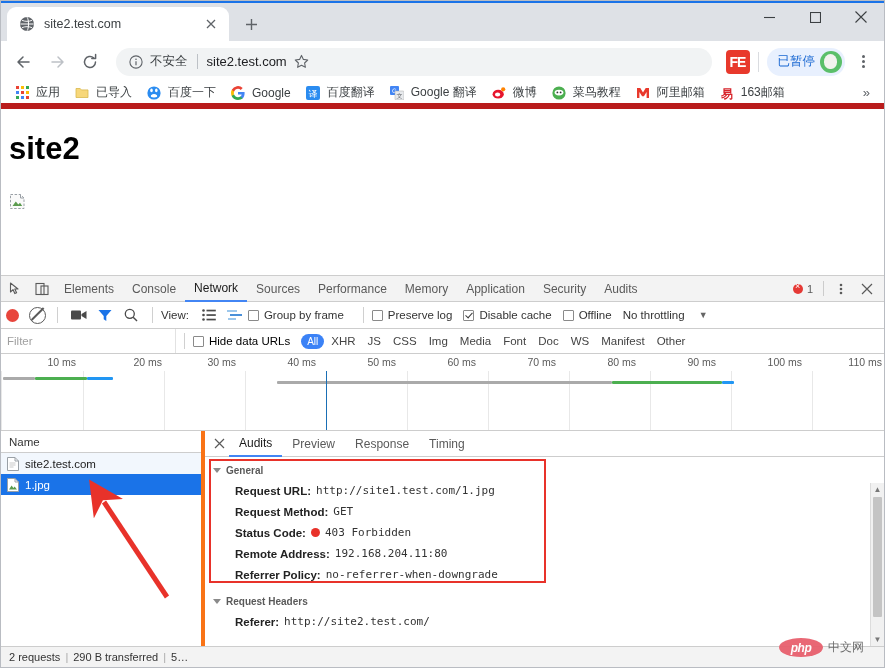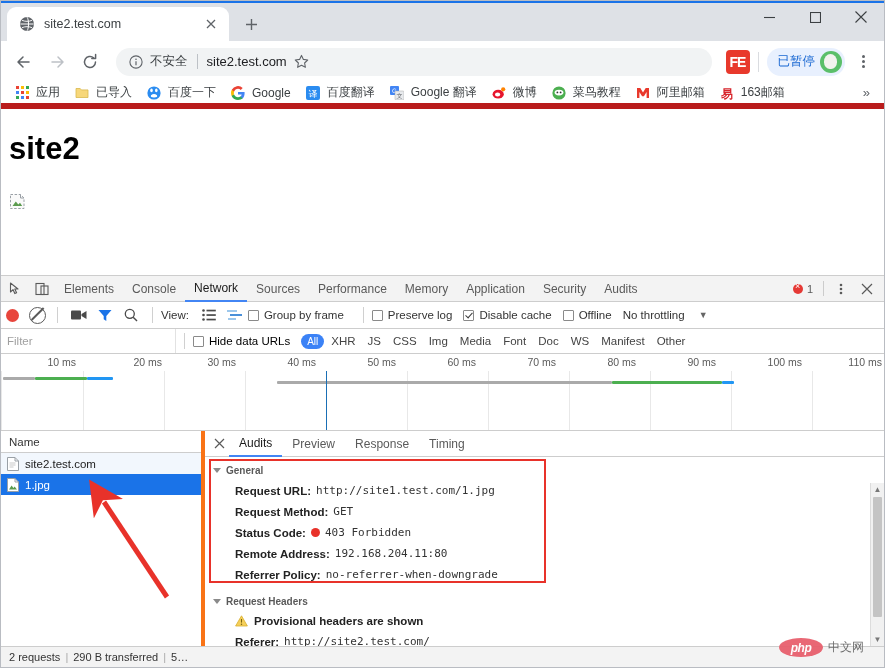--- a/index.html
+++ b/index.html
@@ -585,30 +585,20 @@
               <span class="hkey">Referrer Policy:</span>
               <span class="hval">no-referrer-when-downgrade</span>
             </div>
           </div>
 
           <div class="hsection" style="margin-top:7px;">
             <div class="hsec-title">
               <span class="tri"></span>
               <span>Request Headers</span>
             </div>
-            <div class="warnrow">
-              <span class="warntri">
-                <svg width="13" height="12" viewBox="0 0 13 12">
-                    <path d="M6.5 0.8 L12.4 11 H0.6 Z" fill="#f5cf5a" stroke="#d8ae2e" stroke-width=".8"></path>
-                    <path d="M6.5 4 V7.6" stroke="#7a6312" stroke-width="1.1"></path>
-                    <circle cx="6.5" cy="9.2" r=".75" fill="#7a6312"></circle>
-                  </svg>
-              </span>
-              <span class="warntxt">Provisional headers are shown</span>
-            </div>
             <div class="hrow">
               <span class="hkey">Referer:</span>
               <span class="hval">http://site2.test.com/</span>
             </div>
           </div>
 
           <div class="vscroll">
             <div class="arrU">▲</div>
             <div class="thumb"></div>
             <div class="arrD">▼</div>

